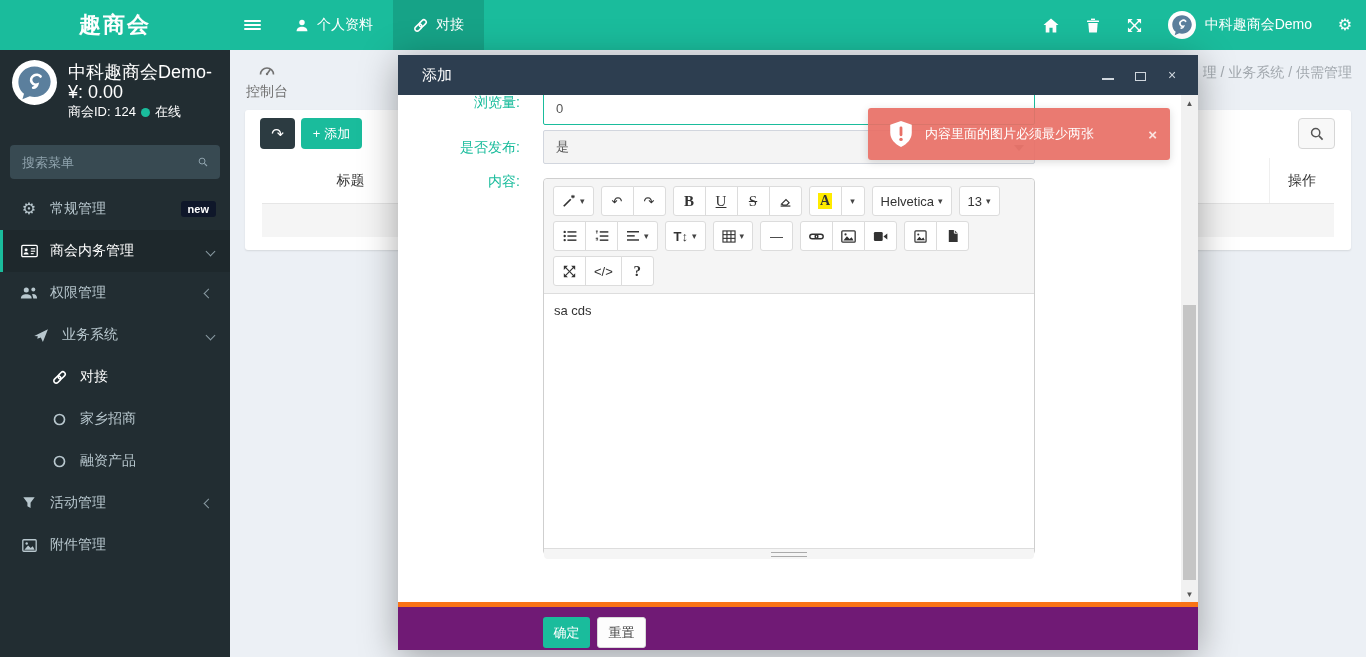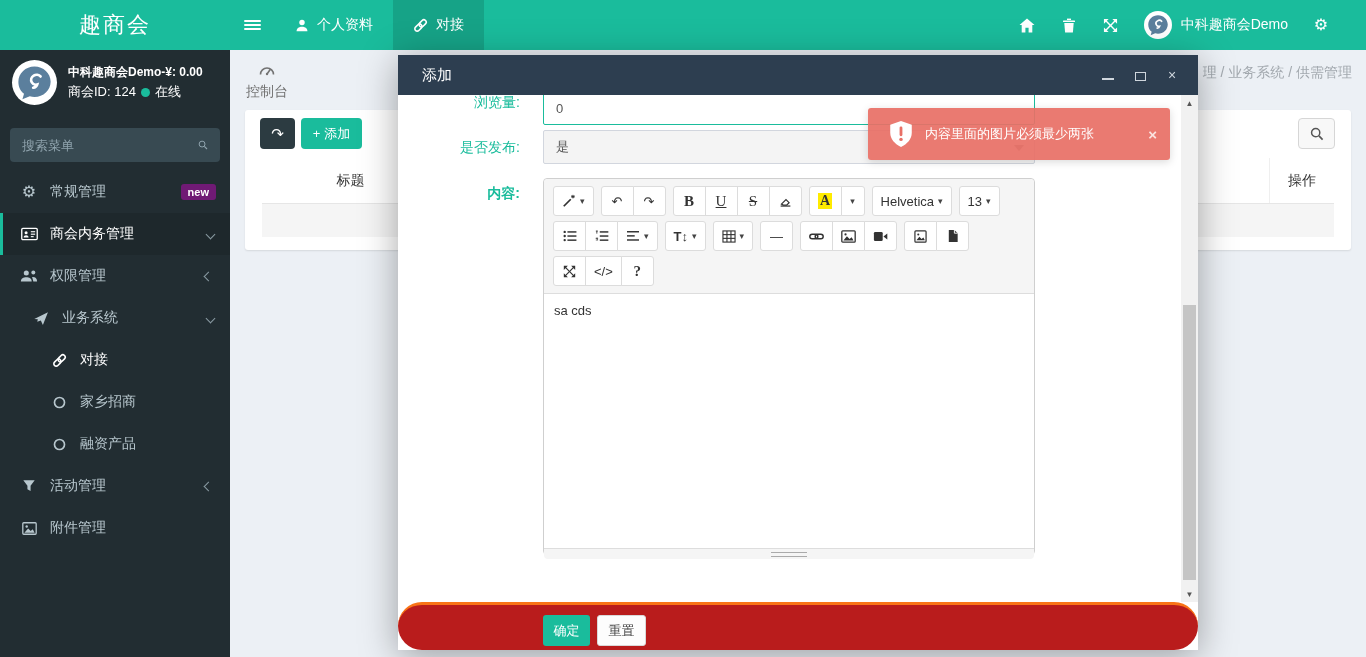--- a/index.html
+++ b/index.html
@@ -2,54 +2,54 @@
 <html><head>
 <meta charset="utf-8">
 <style>
   * { margin:0; padding:0; box-sizing:border-box; }
   html,body { width:1366px; height:657px; overflow:hidden; }
   body { font-family:"Liberation Sans","DejaVu Sans",sans-serif; font-size:14px; color:#333; background:#ecf0f5; }
   #app { position:relative; width:1366px; height:657px; overflow:hidden; }
 
   
   .topbar { position:absolute; left:0; top:0; width:1366px; height:50px; background:#1abc9c; display:flex; align-items:stretch; z-index:30; }
-  .logo { width:230px; display:flex; align-items:center; justify-content:center; color:#fff; font-size:22px; font-weight:normal; letter-spacing:2px; }
+  .logo { width:230px; display:flex; align-items:center; justify-content:center; color:#fff; font-size:22px; font-weight:bold; letter-spacing:2px; }
   .tb-left { display:flex; align-items:stretch; }
   .tb-burger { width:45px; display:flex; align-items:center; justify-content:center; cursor:pointer; }
   .burger i { display:block; width:17px; height:2px; background:#fff; margin:2px 0; border-radius:1px; }
   .tb-link { display:flex; align-items:center; gap:8px; padding:0 20px; color:#fff; font-size:14px; cursor:pointer; }
   .tb-link.active { background:rgba(0,0,0,0.13); }
-  .tb-right { margin-left:auto; display:flex; align-items:center; gap:0; padding-right:24px; }
+  .tb-right { margin-left:auto; display:flex; align-items:center; gap:0; padding-right:0; }
   .tb-ico { width:42px; display:flex; align-items:center; justify-content:center; height:50px; cursor:pointer; color:#fff; }
   .tb-user { display:flex; align-items:center; gap:9px; padding:0 12px; color:#fff; cursor:pointer; }
   .avatar { width:28px; height:28px; border-radius:50%; background:#fff; display:flex; align-items:center; justify-content:center; overflow:hidden; }
   .gearglyph { font-size:16px; line-height:1; }
 
   
   .sidebar { position:absolute; left:0; top:50px; width:230px; height:607px; background:#222d32; z-index:20; }
   .user-panel { display:flex; gap:11px; padding:10px 12px; align-items:flex-start; }
   .user-avatar { width:45px; height:45px; border-radius:50%; background:#fff; flex:0 0 45px; display:flex; align-items:center; justify-content:center; }
   .user-texts { padding-top:2px; }
-  .user-name { color:#fff; font-weight:bold; font-size:12px; line-height:20px; }
+  .user-name { color:#fff; font-weight:normal; font-size:18px; line-height:20px; }
   .user-meta { color:#fff; font-size:13px; line-height:20px; display:flex; align-items:center; gap:5px; }
   .dot { width:9px; height:9px; border-radius:50%; background:#1abc9c; display:inline-block; }
   .side-search { margin:13px 10px 9px 10px; height:34px; background:#384a52; border-radius:4px; display:flex; align-items:center; padding:0 12px; }
   .side-search input { flex:1; background:transparent; border:none; outline:none; color:#cfd8dc; font-size:13px; font-family:inherit; }
   .side-search input::placeholder { color:#90a4ae; }
   .menu { }
   .mi { height:42px; display:flex; align-items:center; gap:10px; padding-left:15px; color:#b8c7ce; cursor:pointer; border-left:3px solid transparent; font-size:14px; }
   .mi .micon { width:22px; display:flex; justify-content:center; align-items:center; flex:0 0 22px; }
   .mi.lvl1 { padding-left:27px; }
   .mi.lvl2 { padding-left:45px; }
   .mi.active-parent { background:#1e282c; border-left-color:#1abc9c; color:#fff; }
   .mi.active-child { color:#fff; }
   .chev { width:7px; height:7px; border-right:1.6px solid #8a9ba3; border-bottom:1.6px solid #8a9ba3; display:inline-block; margin-left:auto; margin-right:18px; }
   .chev.left { transform:rotate(135deg); }
   .chev.down { transform:rotate(45deg); margin-right:16px; }
-  .badge-new { margin-left:auto; margin-right:14px; background:#701a75; color:#fff; font-size:11px; font-weight:bold; padding:2px 7px; border-radius:3px; }
+  .badge-new { margin-left:auto; margin-right:14px; background:#0f172a; color:#fff; font-size:11px; font-weight:bold; padding:2px 7px; border-radius:3px; }
 
   
   .main { position:absolute; left:230px; top:50px; right:0; bottom:0; background:#ecf0f5; }
   .crumb-left { position:absolute; left:16px; top:13px; color:#737373; display:flex; align-items:center; gap:7px; font-size:14px;flex-direction:column; }
   .crumb-right { position:absolute; right:14px; top:14px; color:#a2a8ae; font-size:14px; }
   .card { position:absolute; left:15px; top:60px; right:15px; height:140px; background:#fff; border-radius:3px; box-shadow:0 1px 2px rgba(0,0,0,0.1); }
   .btn { border:none; border-radius:4px; cursor:pointer; font-family:inherit; font-size:13px; display:inline-flex; align-items:center; justify-content:center; gap:4px; }
   .btn-refresh { position:absolute; left:15px; top:8px; width:35px; height:31px; background:#2c3b41; color:#fff; font-size:15px; }
   .btn-add { position:absolute; left:56px; top:8px; width:61px; height:31px; background:#1abc9c; color:#fff; }
   .btn-search { position:absolute; right:16px; top:8px; width:37px; height:31px; background:#f8f8f8; border:1px solid #d6d6d6; color:#444; }
@@ -95,21 +95,21 @@
   .e-status { height:11px; background:#f5f5f5; border-top:1px solid #ddd; border-radius:0 0 4px 4px; display:flex; align-items:center; justify-content:center; cursor:ns-resize; }
   .grip { width:36px; height:5px; border-top:1px solid #aaa; border-bottom:1px solid #aaa; }
 
   
   .m-scroll { position:absolute; right:0; top:0; width:17px; height:507px; background:#f1f1f1; }
   .m-scroll .arr { position:absolute; left:0; width:17px; height:16px; display:flex; align-items:center; justify-content:center; font-size:8px; color:#555; cursor:pointer; }
   .arr.upA { top:0; }
   .arr.dnA { bottom:0; }
   .thumb { position:absolute; left:2px; width:13px; top:210px; height:275px; background:#c5c5c5; cursor:pointer; }
 
-  .m-foot { position:absolute; left:0; top:547px; right:0; height:48px; background:#b91c1c; border-top:3px solid #f97316;border-radius:24px; }
+  .m-foot { position:absolute; left:0; top:547px; right:0; height:48px; background:#701a75; border-top:5px solid #f97316; }
   .btn-ok { position:absolute; left:145px; top:10px; width:47px; height:31px; background:#1abc9c; color:#fff; border-radius:3px; }
   .btn-reset { position:absolute; left:199px; top:10px; width:49px; height:31px; background:#fdfdfd; border:1px solid #d9d9d9; color:#444; border-radius:3px; }
 
   
   .toast { position:absolute; left:868px; top:108px; width:302px; height:52px; background:rgba(232,112,102,0.93); border-radius:3px; z-index:60; display:flex; align-items:center; color:#fff; box-shadow:0 2px 8px rgba(0,0,0,0.15); }
   .toast .shield { margin-left:20px; flex:0 0 26px; }
   .toast .msg { margin-left:11px; font-size:13px; }
   .toast .t-close { margin-left:auto; margin-right:13px; font-size:15px; font-weight:bold; color:#fbe3e0; cursor:pointer; }
 
   svg { display:block; }
@@ -370,21 +370,21 @@
     <div class="m-body">
       <label class="f-label" style="top:-1px;">浏览量:</label>
       <input class="inp-views" value="0" style="">
 
       <label class="f-label" style="top:44px;">是否发布:</label>
       <div class="sel-publish">
         <span>是</span>
         <span class="sel-caret"></span>
       </div>
 
-      <label class="f-label" style="top:90px;font-weight:bold;">内容:</label>
+      <label class="f-label" style="top:78px;">内容:</label>
 
       <div class="editor">
         <div class="e-toolbar">
           <div class="e-row">
             <span class="grp">
               <button class="ebtn">
                 <svg width="14" height="14" viewBox="0 0 16 16">
                     <line x1="2" y1="14" x2="10" y2="6" stroke="#333" stroke-width="2"></line>
                     <g stroke="#333" stroke-width="1.1">
                       <line x1="12.5" y1="1" x2="12.5" y2="5"></line>

